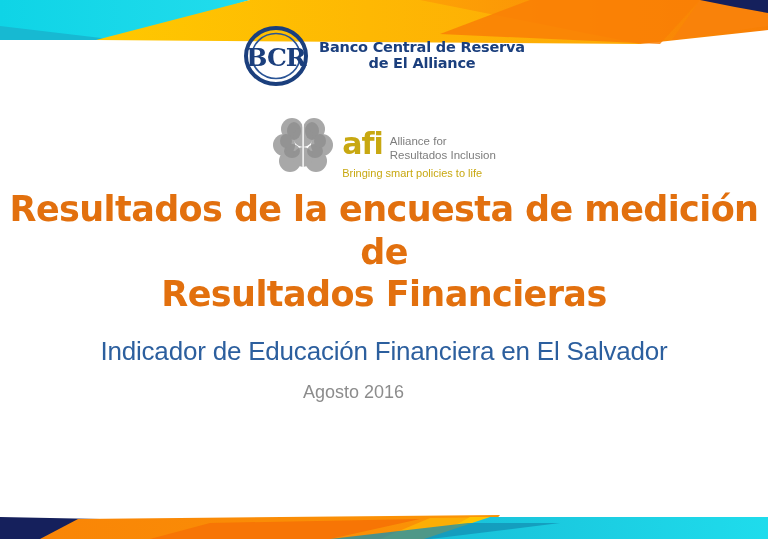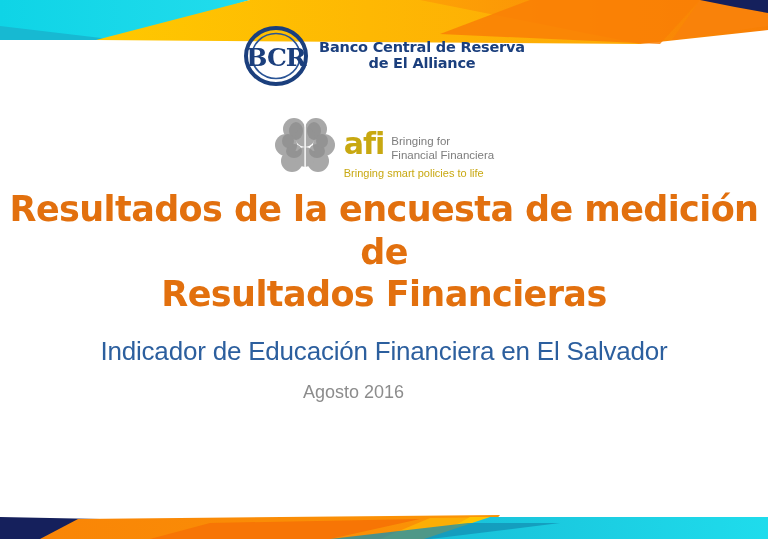--- a/index.html
+++ b/index.html
@@ -204,22 +204,22 @@
           <ellipse cx="43" cy="36" rx="8" ry="7"></ellipse>
           <ellipse cx="14" cy="26" rx="6" ry="7"></ellipse>
           <ellipse cx="48" cy="26" rx="6" ry="7"></ellipse>
         </g>
         <rect x="30.4" y="2" width="1.4" height="60" fill="#ffffff"></rect>
       </svg>
       <div id="afi-text-block">
         <div id="afi-top-line">
           <div id="afi-word">afi</div>
           <div id="afi-sub">
-            <span>Bringing for</span>
-            <span>Financial Financiera</span>
+            <span>Alliance for</span>
+            <span>Resultados Inclusion</span>
           </div>
         </div>
         <div id="afi-tagline">Bringing smart policies to life</div>
       </div>
     </div>
 
   </div>
 
   <div id="title-block">
     <div class="title-line">Resultados de la encuesta de medición de</div>

